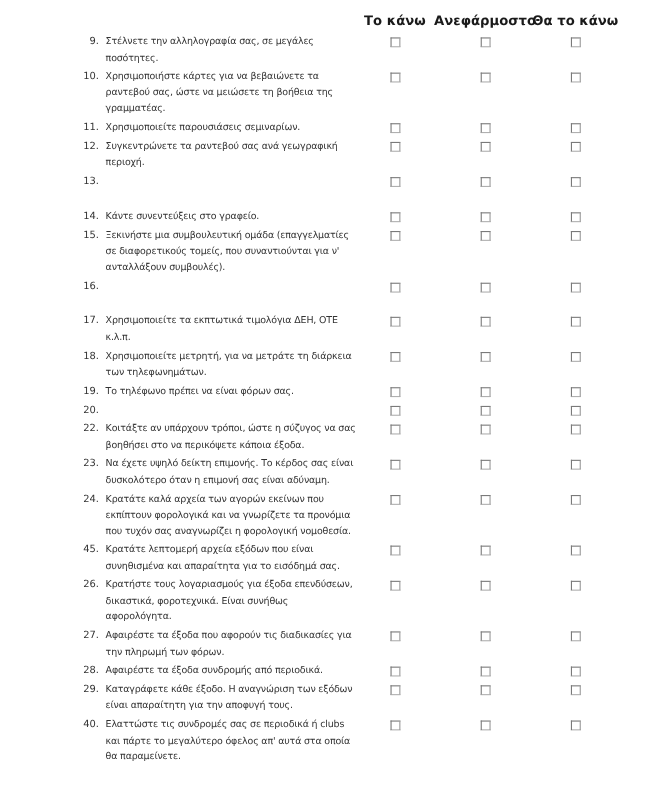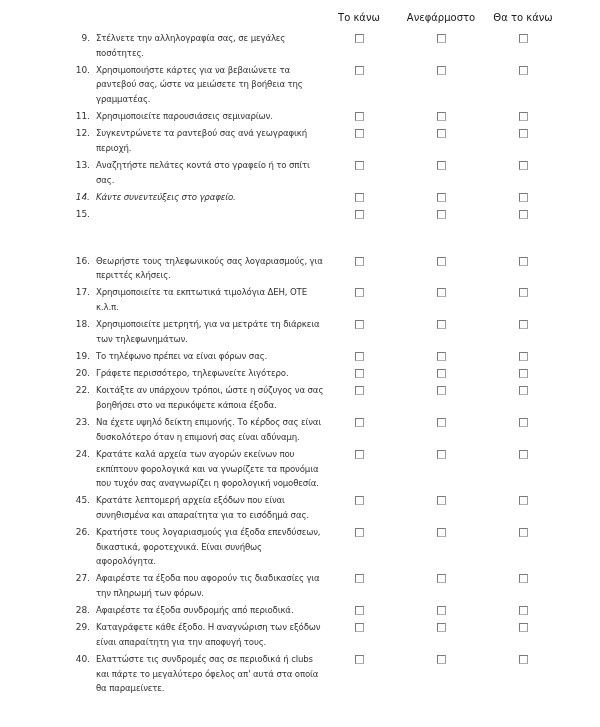--- a/index.html
+++ b/index.html
@@ -1,19 +1,19 @@
 <!DOCTYPE html>
 <html><head>
 <meta charset="utf-8">
 <style>
   html, body { margin:0; padding:0; background:#ffffff; }
   body { width:600px; height:727px; position:relative; overflow:hidden;
          font-family:"DejaVu Sans", sans-serif; color:#2a2a2a; }
   .header { position:absolute; top:12px; left:0; width:600px; height:16px; }
-  .hcol { position:absolute; top:0; font-size:10px; font-weight:normal; color:#1a1a1a;
+  .hcol { position:absolute; top:0; font-size:12px; font-weight:bold; color:#1a1a1a;
           text-align:right; white-space:nowrap; transform:translateX(-50%); }
   .rows { position:absolute; top:31px; left:0; width:600px; }
   .row { position:relative; width:600px; }
   .num { position:absolute; left:68px; width:22px; text-align:right; font-size:9px;
          line-height:14.6px; color:#333; }
   .text { position:absolute; left:96px; width:228px; font-size:8.6px; line-height:14.6px;
           color:#333; letter-spacing:-0.15px; }
   .cb { position:absolute; top:3px; width:7px; height:7px; border:1px solid #7a7a7a;
         border-bottom-color:#b0b0b0; border-right-color:#9a9a9a; background:#fff;
         box-sizing:content-box; cursor:pointer; }
@@ -51,41 +51,40 @@
     </div>
     <div class="row" style="height: 31.8px;">
       <div class="num">12.</div>
       <div class="text">Συγκεντρώνετε τα ραντεβού σας ανά γεωγραφική περιοχή.</div>
       <div class="cb" style="left: 355px;"></div>
       <div class="cb" style="left: 437px;"></div>
       <div class="cb" style="left: 519px;"></div>
     </div>
     <div class="row" style="height: 31.8px;">
       <div class="num">13.</div>
-      <div class="text">Αναζητήστε πελάτες κοντά στο γραφείο ή το σπίτι σας.</div>
       <div class="cb" style="left: 355px;"></div>
       <div class="cb" style="left: 437px;"></div>
       <div class="cb" style="left: 519px;"></div>
     </div>
-    <div class="row" style="height: 17.2px; font-style: italic;">
+    <div class="row" style="height: 17.2px;">
       <div class="num">14.</div>
       <div class="text">Κάντε συνεντεύξεις στο γραφείο.</div>
       <div class="cb" style="left: 355px;"></div>
       <div class="cb" style="left: 437px;"></div>
       <div class="cb" style="left: 519px;"></div>
     </div>
     <div class="row" style="height: 46.4px;">
       <div class="num">15.</div>
+      <div class="text">Ξεκινήστε μια συμβουλευτική ομάδα (επαγγελματίες σε διαφορετικούς τομείς, που συναντιούνται για ν' ανταλλάξουν συμβουλές).</div>
       <div class="cb" style="left: 355px;"></div>
       <div class="cb" style="left: 437px;"></div>
       <div class="cb" style="left: 519px;"></div>
     </div>
     <div class="row" style="height: 31.8px;">
       <div class="num">16.</div>
-      <div class="text">Θεωρήστε τους τηλεφωνικούς σας λογαριασμούς, για περιττές κλήσεις.</div>
       <div class="cb" style="left: 355px;"></div>
       <div class="cb" style="left: 437px;"></div>
       <div class="cb" style="left: 519px;"></div>
     </div>
     <div class="row" style="height: 31.8px;">
       <div class="num">17.</div>
       <div class="text">Χρησιμοποιείτε τα εκπτωτικά τιμολόγια ΔΕΗ, ΟΤΕ κ.λ.π.</div>
       <div class="cb" style="left: 355px;"></div>
       <div class="cb" style="left: 437px;"></div>
       <div class="cb" style="left: 519px;"></div>
@@ -99,21 +98,20 @@
     </div>
     <div class="row" style="height: 17.2px;">
       <div class="num">19.</div>
       <div class="text">Το τηλέφωνο πρέπει να είναι φόρων σας.</div>
       <div class="cb" style="left: 355px;"></div>
       <div class="cb" style="left: 437px;"></div>
       <div class="cb" style="left: 519px;"></div>
     </div>
     <div class="row" style="height: 17.2px;">
       <div class="num">20.</div>
-      <div class="text">Γράφετε περισσότερο, τηλεφωνείτε λιγότερο.</div>
       <div class="cb" style="left: 355px;"></div>
       <div class="cb" style="left: 437px;"></div>
       <div class="cb" style="left: 519px;"></div>
     </div>
     <div class="row" style="height: 31.8px;">
       <div class="num">22.</div>
       <div class="text">Κοιτάξτε αν υπάρχουν τρόποι, ώστε η σύζυγος να σας βοηθήσει στο να περικόψετε κάποια έξοδα.</div>
       <div class="cb" style="left: 355px;"></div>
       <div class="cb" style="left: 437px;"></div>
       <div class="cb" style="left: 519px;"></div>

